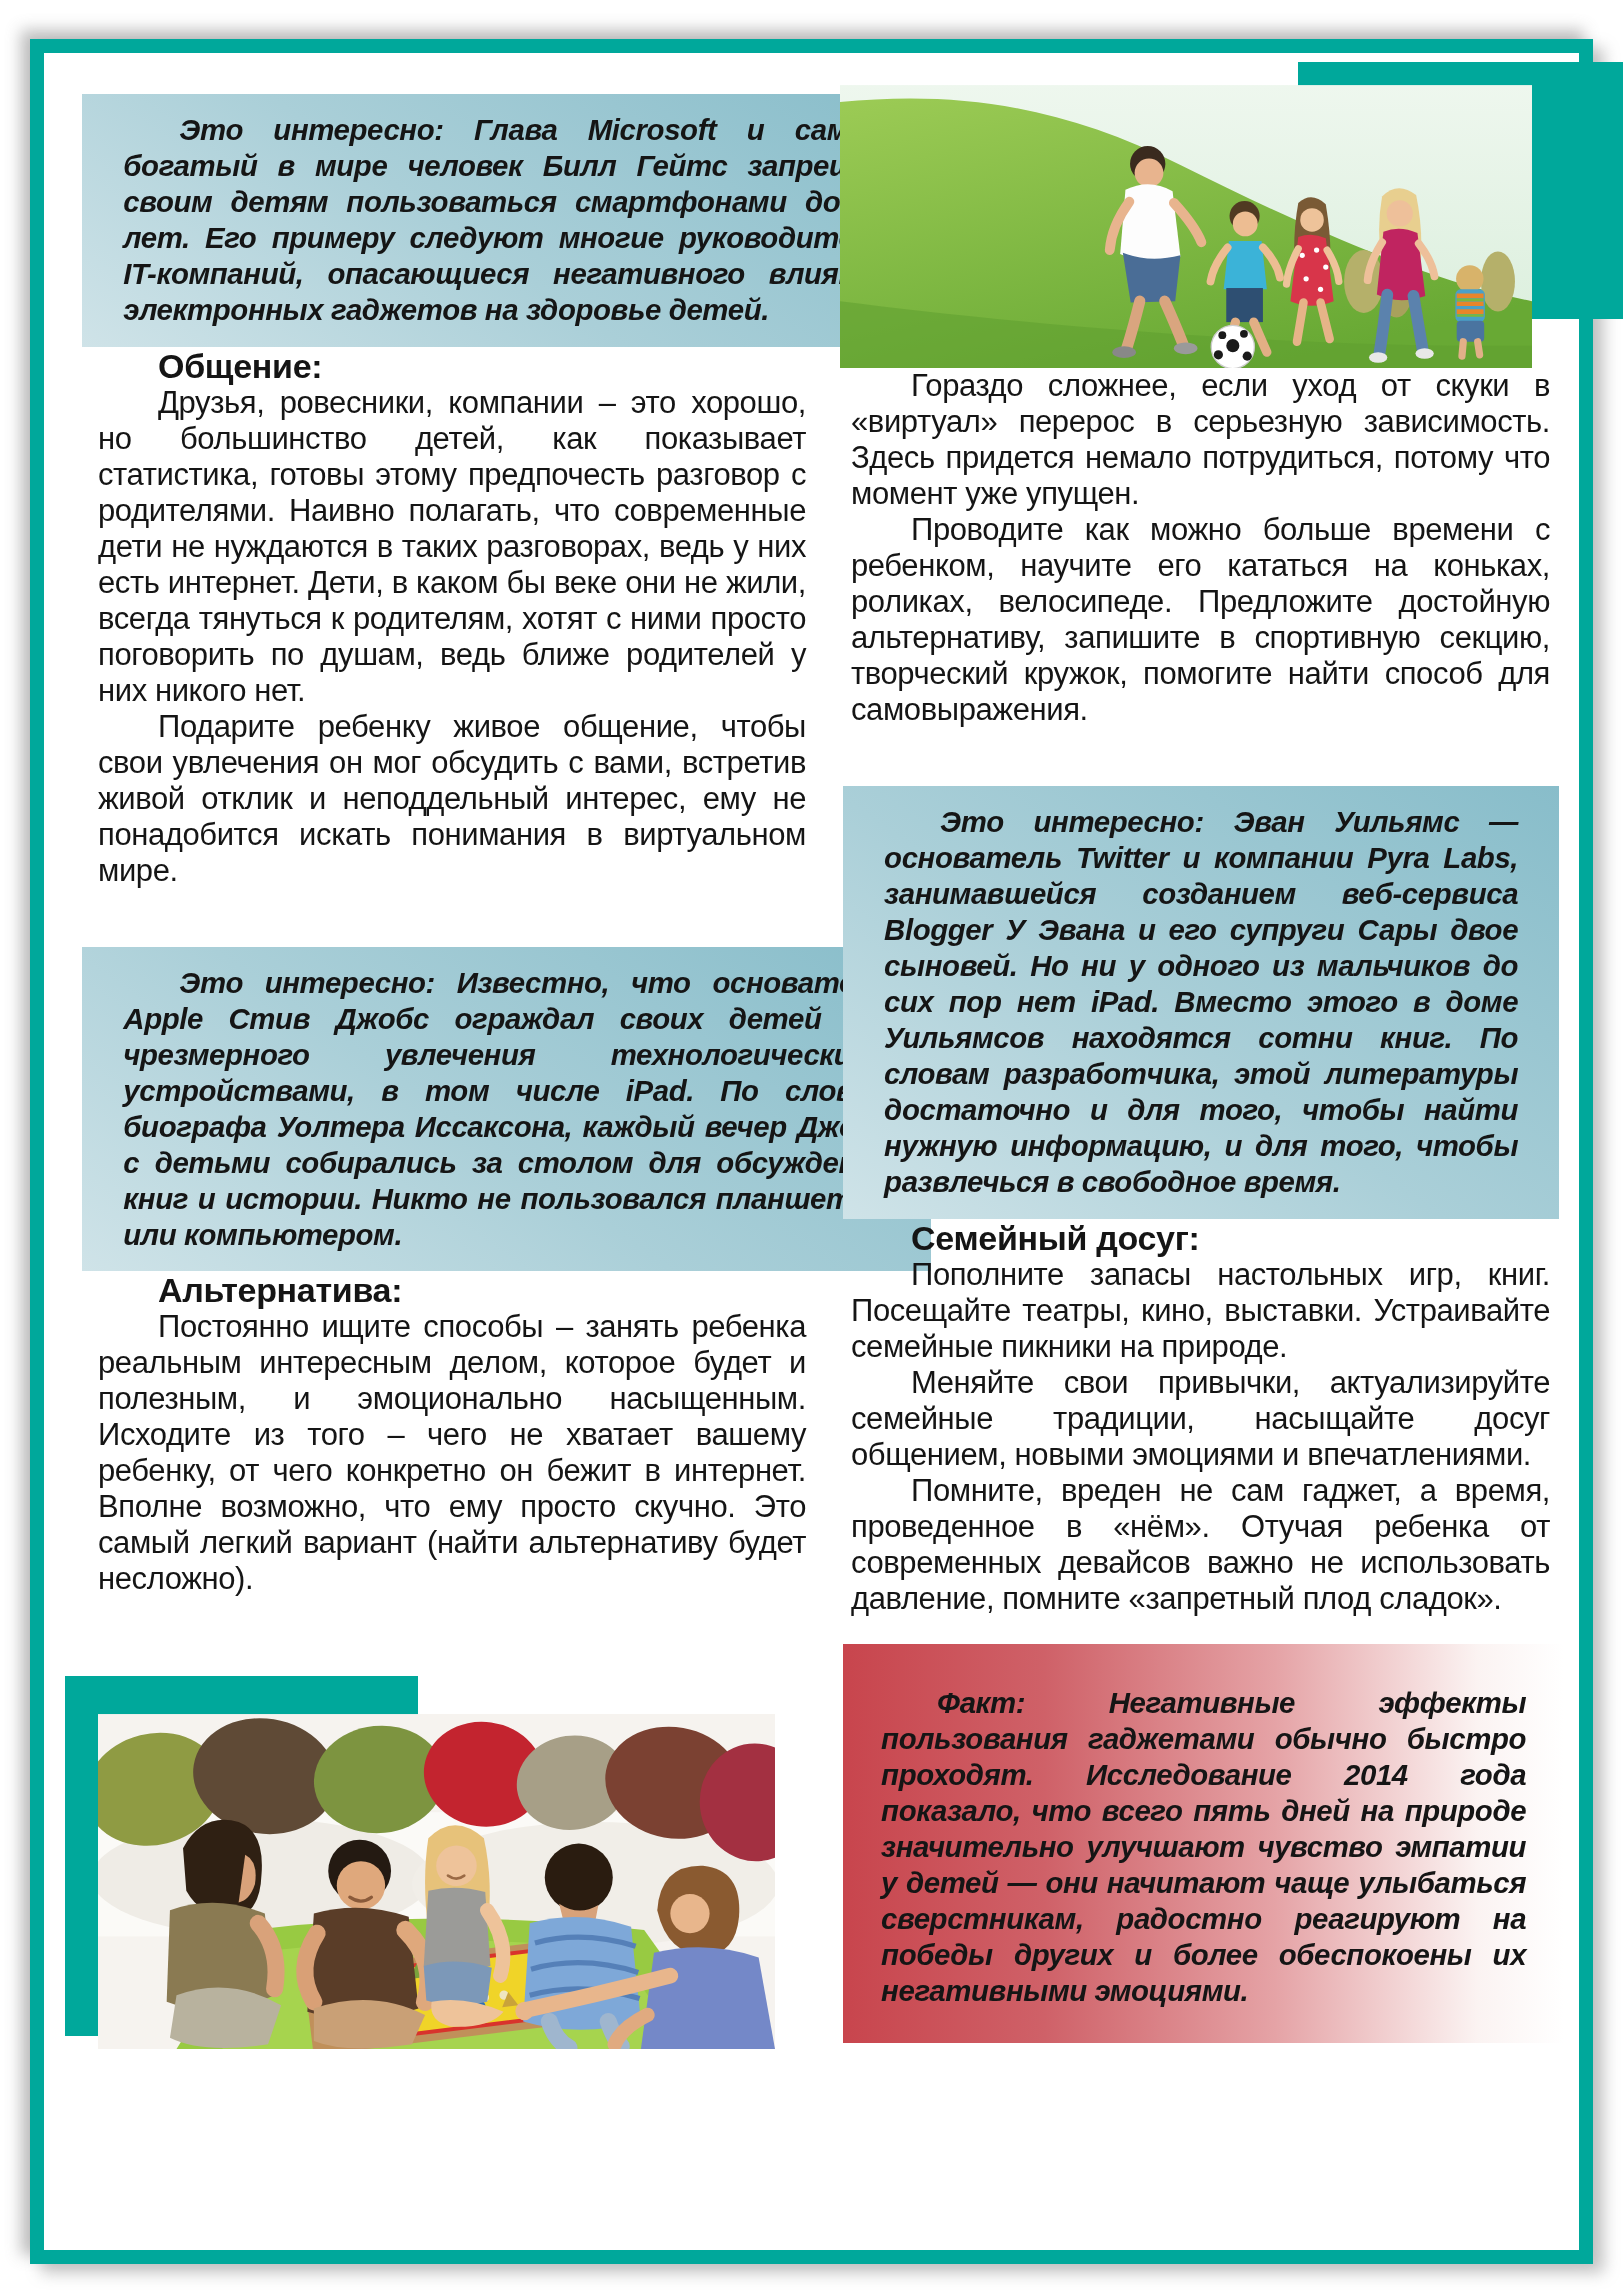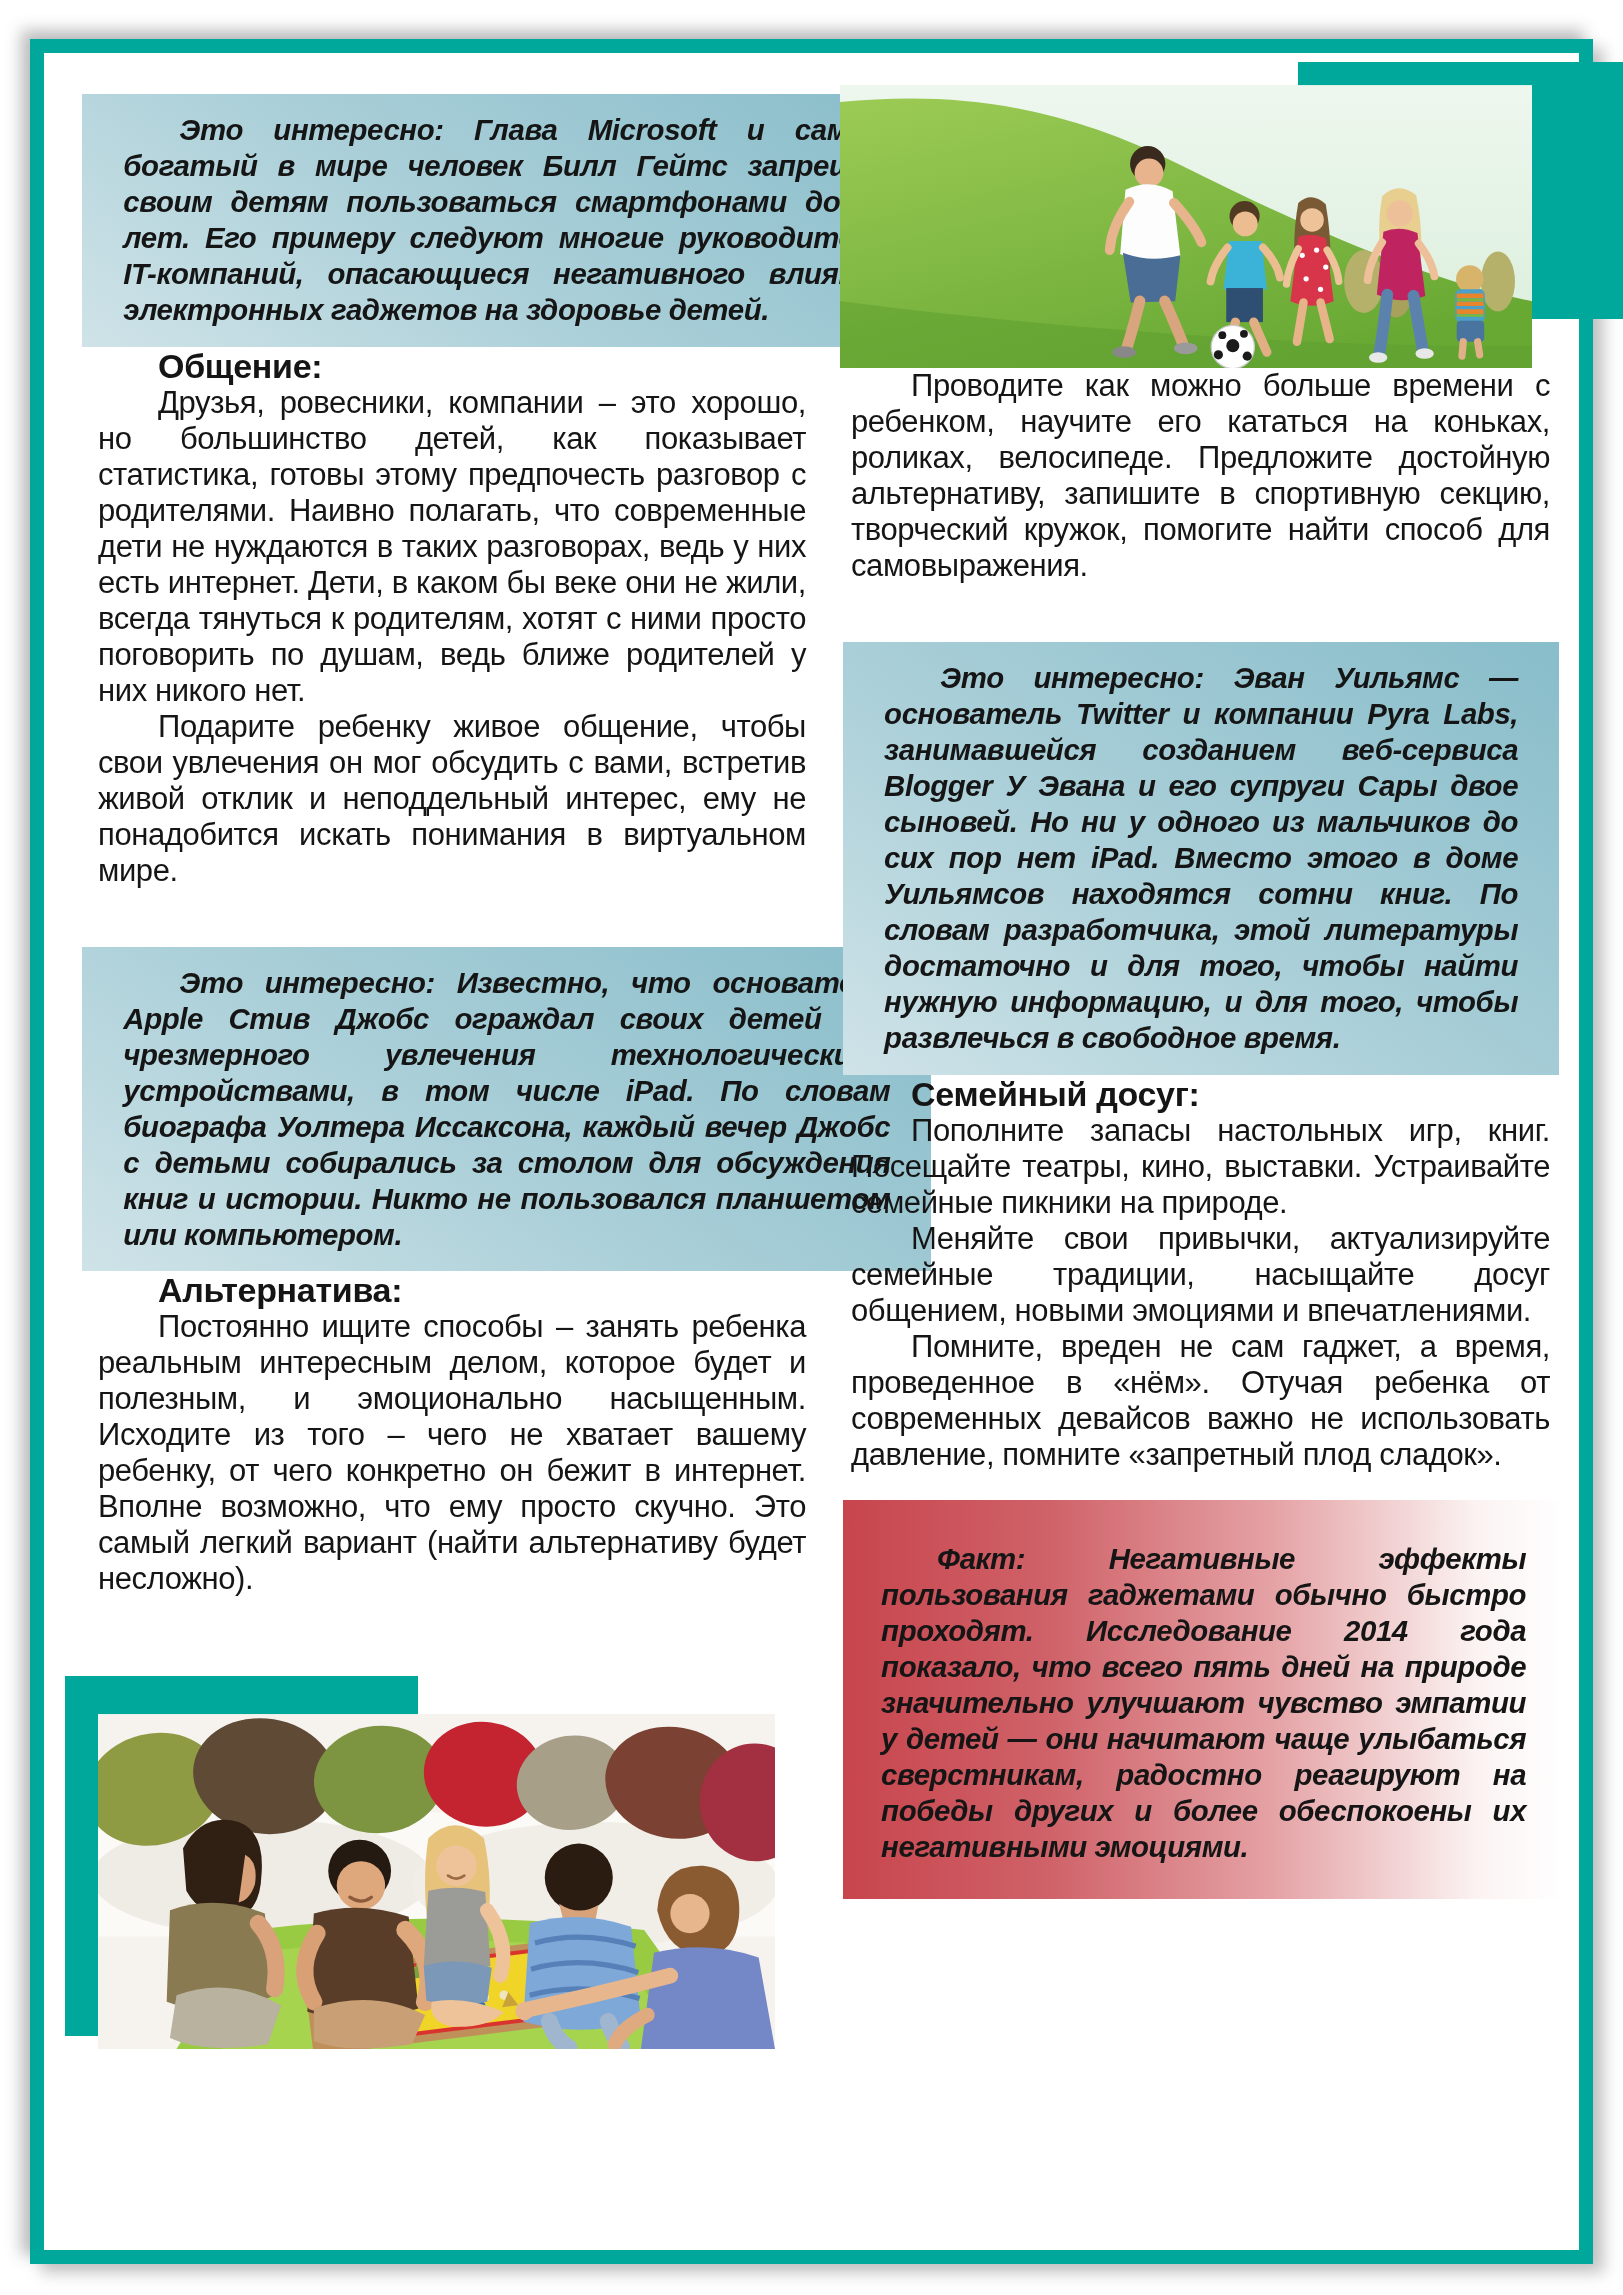--- a/index.html
+++ b/index.html
@@ -244,20 +244,21 @@
           <circle cx="600" cy="398" r="10" fill="#1a1a1a"></circle>
           <circle cx="578" cy="412" r="7" fill="#1a1a1a"></circle>
           <circle cx="622" cy="414" r="7" fill="#1a1a1a"></circle>
           <circle cx="584" cy="382" r="6" fill="#1a1a1a"></circle>
           <circle cx="617" cy="380" r="6" fill="#1a1a1a"></circle>
         </g>
       </svg>
     </div>
   </div>
 
+  <p class="body mt-pA">Гораздо сложнее, если уход от скуки в «виртуал» перерос в серьезную зависимость. Здесь придется немало потрудиться, потому что момент уже упущен.</p>
   <p class="body mt-gap">Проводите как можно больше времени с ребенком, научите его кататься на коньках, роликах, велосипеде. Предложите достойную альтернативу, запишите в спортивную секцию, творческий кружок, помогите найти способ для самовыражения.</p>
 
   <div class="infobox mt-box3">
     <p>Это интересно: Эван Уильямс — основатель Twitter и компании Pyra Labs, занимавшейся созданием веб-сервиса Blogger У Эвана и его супруги Сары двое сыновей. Но ни у одного из мальчиков до сих пор нет iPad. Вместо этого в доме Уильямсов находятся сотни книг. По словам разработчика, этой литературы достаточно и для того, чтобы найти нужную информацию, и для того, чтобы развлечься в свободное время.</p>
   </div>
 
   <h2 class="sec mt-h3">Семейный досуг:</h2>
   <p class="body">Пополните запасы настольных игр, книг. Посещайте театры, кино, выставки. Устраивайте семейные пикники на природе.</p>
   <p class="body">Меняйте свои привычки, актуализируйте семейные традиции, насыщайте досуг общением, новыми эмоциями и впечатлениями.</p>
   <p class="body">Помните, вреден не сам гаджет, а время, проведенное в «нём». Отучая ребенка от современных девайсов важно не использовать давление, помните «запретный плод сладок».</p>

